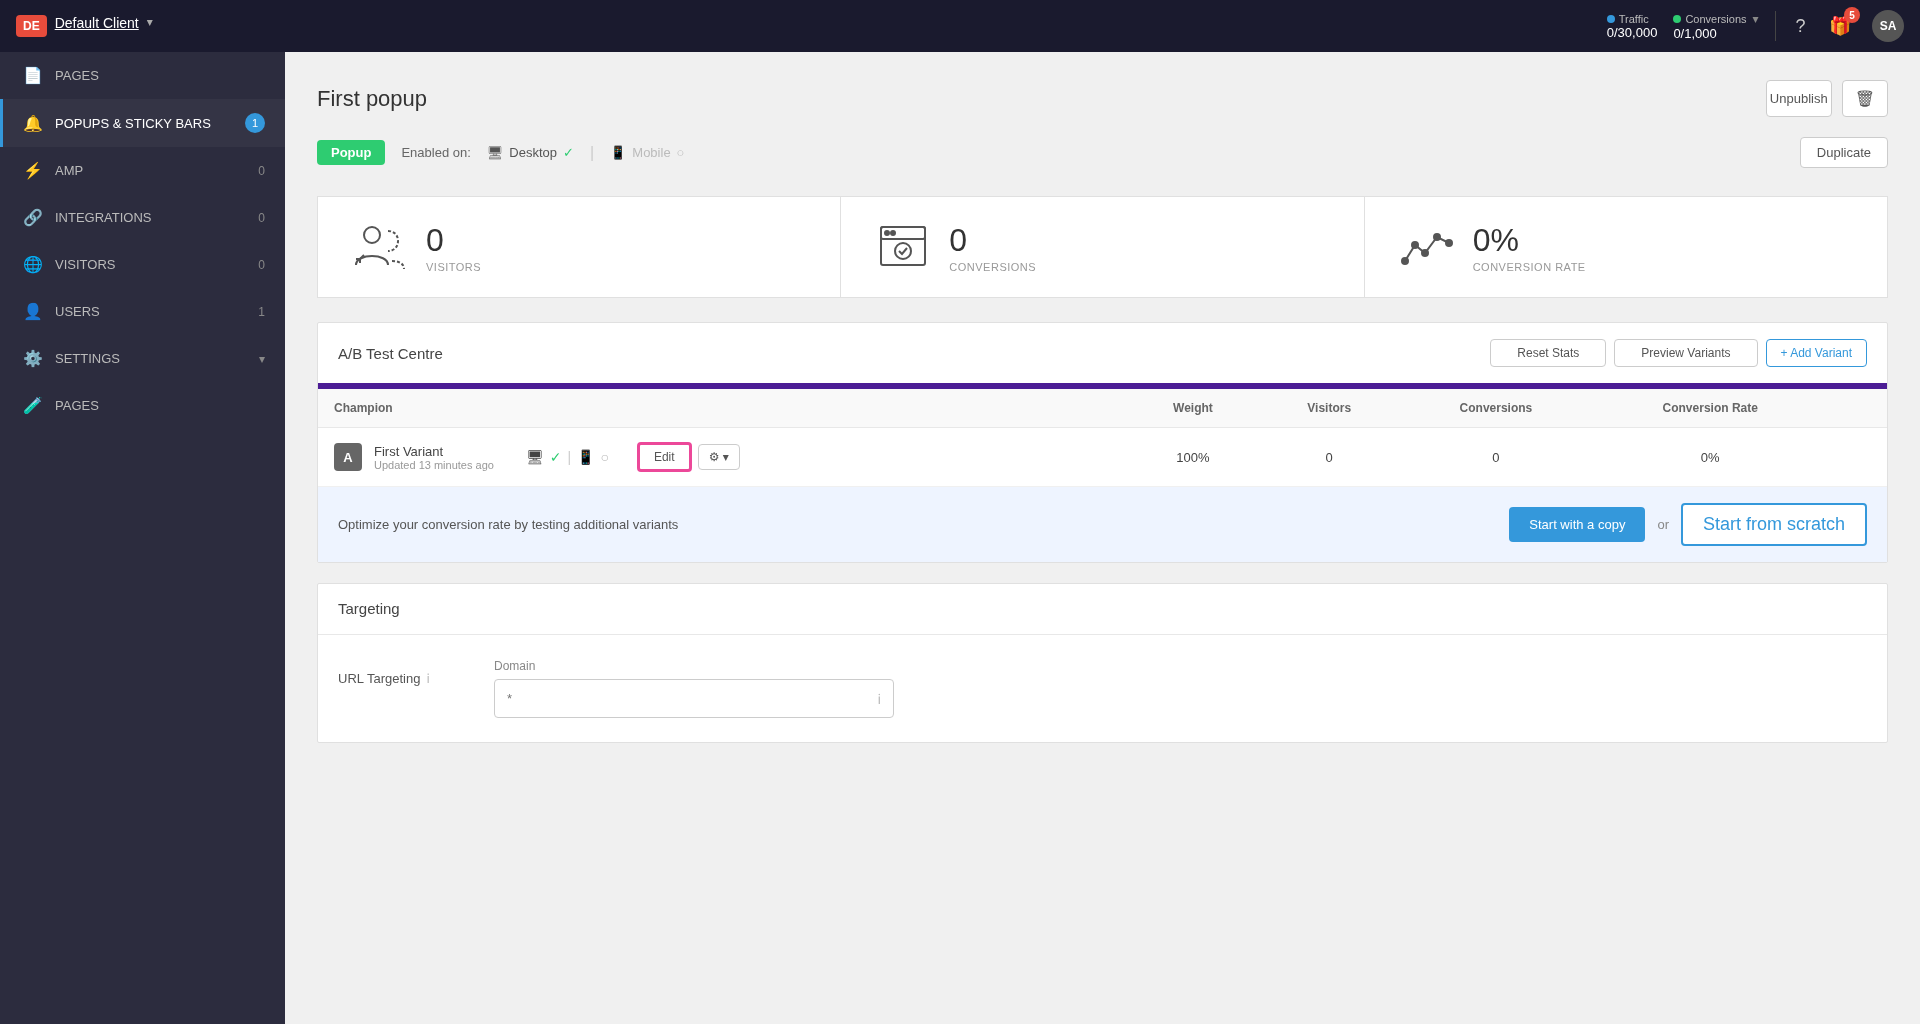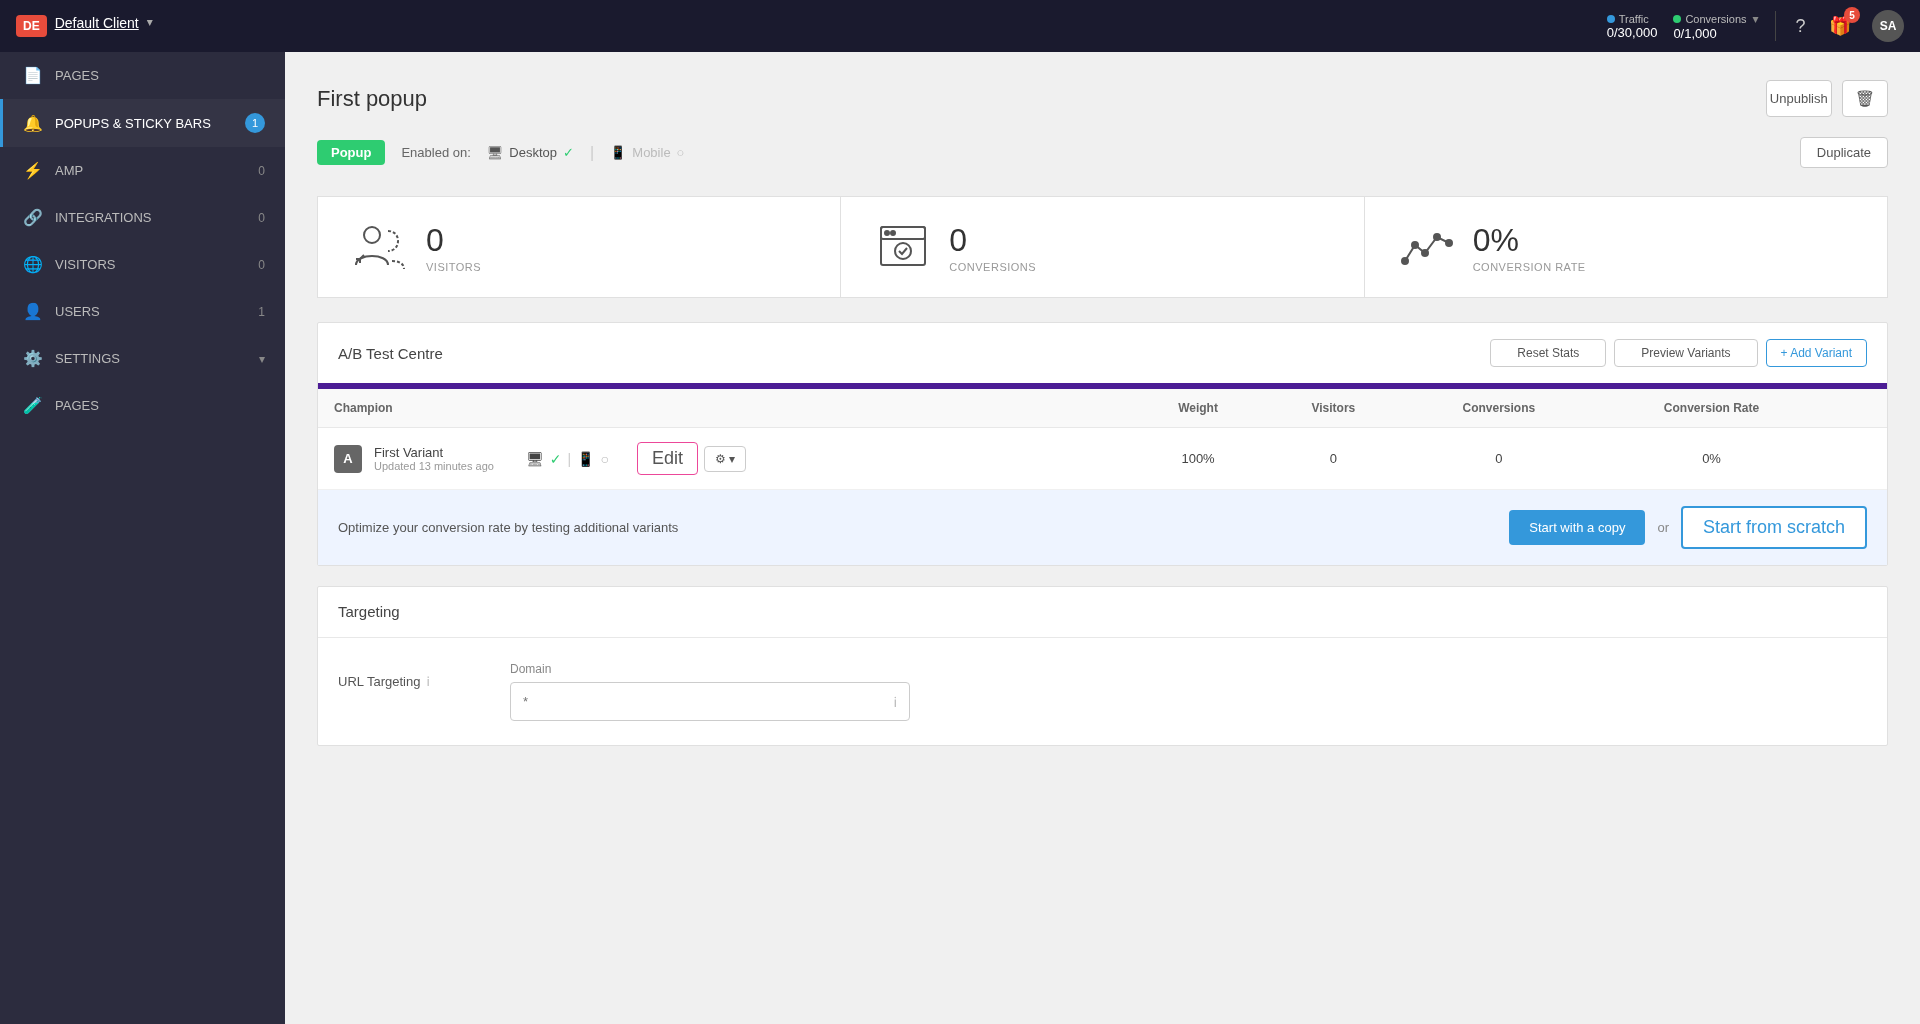--- a/index.html
+++ b/index.html
@@ -247,24 +247,24 @@
       justify-content: center;
       font-size: 13px;
       font-weight: 700;
       flex-shrink: 0;
     }
     .variant-name { font-size: 13px; color: #444; font-weight: 500; }
     .variant-updated { font-size: 11px; color: #999; }
     .device-icons { display: flex; align-items: center; gap: 6px; font-size: 14px; }
     .btn-edit {
       background: #fff;
-      border: 1px solid #ec4899;
+      border: 3px solid #ec4899;
       padding: 5px 14px;
       border-radius: 4px;
-      font-size: 18px;
+      font-size: 12px;
       cursor: pointer;
       color: #555;
     }
     .btn-settings {
       background: #fff;
       border: 1px solid #ccc;
       padding: 5px 10px;
       border-radius: 4px;
       font-size: 12px;
       cursor: pointer;
@@ -305,21 +305,21 @@
       cursor: pointer;
       font-weight: 500;
     }
     .or-text { color: #888; font-size: 13px; }
 
     
     .targeting-section { background: #fff; border: 1px solid #e0e0e0; border-radius: 2px; }
     .targeting-header { padding: 16px 20px; border-bottom: 1px solid #e8e8e8; }
     .targeting-title { font-size: 15px; color: #444; font-weight: 500; }
     .targeting-body { padding: 24px 20px; }
-    .field-row { display: flex; align-items: flex-start; gap: 32px; }
+    .field-row { display: flex; align-items: flex-start; gap: 16px; }
     .field-label { font-size: 13px; color: #555; display: flex; align-items: center; gap: 6px; width: 140px; flex-shrink: 0; margin-top: 10px; }
     .field-help { color: #bbb; font-size: 13px; cursor: help; }
     .field-input {
       background: #fff;
       border: 1px solid #ccc;
       border-radius: 4px;
       padding: 9px 12px;
       font-size: 13px;
       width: 400px;
       color: #555;

